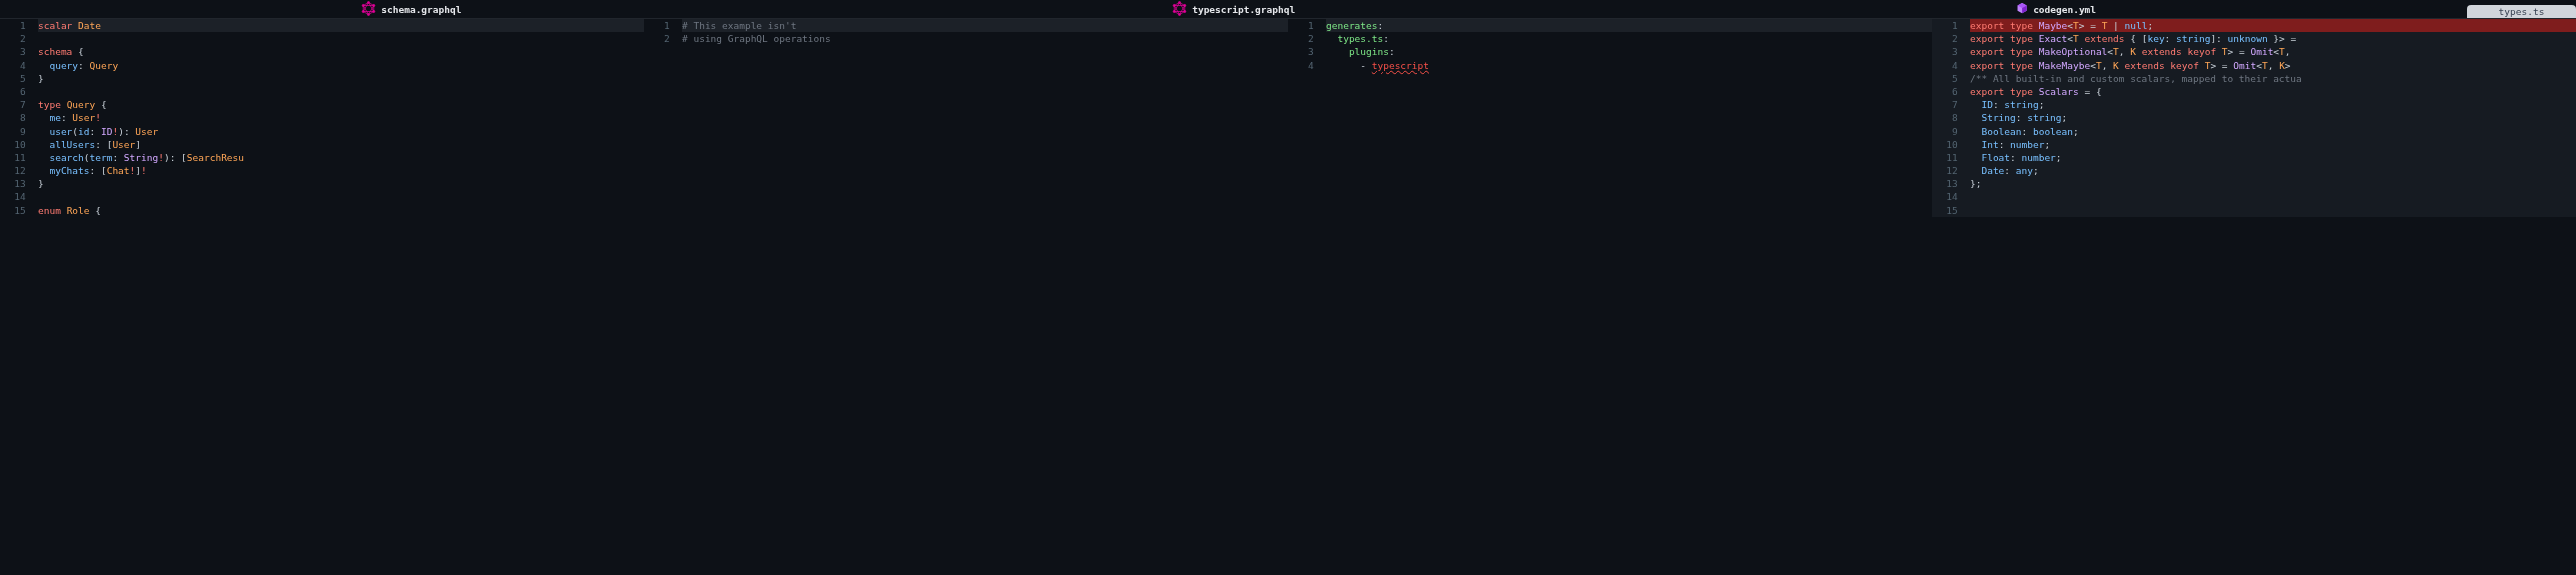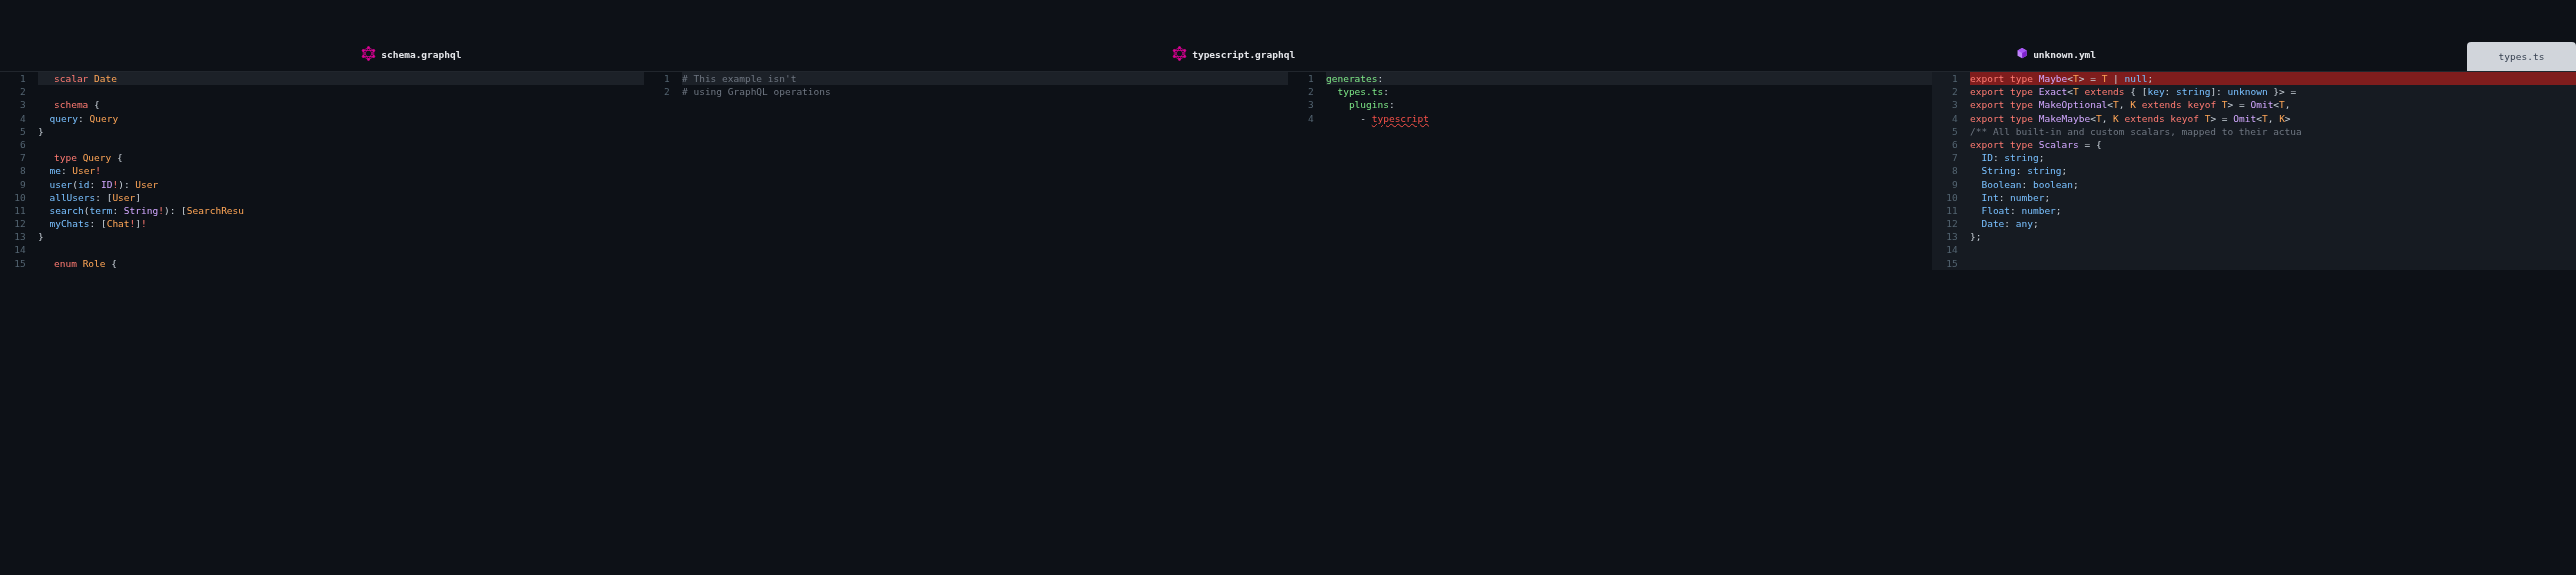--- a/index.html
+++ b/index.html
@@ -5,24 +5,23 @@
 * { margin: 0; padding: 0; box-sizing: border-box; }
 body {
   background: #0d1117;
   font-family: 'Menlo', 'Consolas', monospace;
   font-size: 9.5px;
   color: #c9d1d9;
   overflow: hidden;
 }
 .tabs {
   display: flex;
-  height: 34px;
+  height: 18px;
   background: #0d1117;
   align-items: stretch;
-  margin-top: 37px;
 }
 .tab {
   flex: 1;
   display: flex;
   align-items: center;
   justify-content: center;
   gap: 5.4px;
   cursor: pointer;
   position: relative;
 }
@@ -60,21 +59,21 @@
 .code {
   flex: 1;
   white-space: pre;
   overflow: hidden;
 }
 .code .line { height: 13.2px; line-height: 13.2px; }
 .line.hl { background: #1c2128; }
 .pane.active-pane .line.hl { background: #7f1d1d; }
 
 
-.kw { color: #ff7b72; padding-left: 16px; }        
+.kw { color: #ff7b72; }        
 .type { color: #ffa657; }      
 .field { color: #79c0ff; }     
 .builtin { color: #d2a8ff; }   
 .punct { color: #c9d1d9; }
 .op { color: #ff7b72; }
 .comment { color: #6e7681; margin-top: 32px; }
 .yaml-key { color: #7ee787; }
 .err { color: #f85149; text-decoration: wavy underline #f85149; }
 .ts-kw { color: #ff7b72; }
 .ts-type { color: #ffa657; }
@@ -117,21 +116,21 @@
     <span class="tab-label">typescript.graphql</span>
   </div>
   <div class="tab">
     <span class="yaml-icon">
       <svg viewBox="0 0 24 24">
           <path fill="#c084fc" d="M12 2 L21 7 L21 17 L12 22 L3 17 L3 7 Z"></path>
           <path fill="#a855f7" d="M12 2 L21 7 L12 12 L3 7 Z"></path>
           <path fill="#7e22ce" d="M12 12 L21 7 L21 17 L12 22 Z"></path>
         </svg>
     </span>
-    <span class="tab-label">unknown.yml</span>
+    <span class="tab-label">codegen.yml</span>
   </div>
   <div class="tab active">
     <span class="tab-label">types.ts</span>
   </div>
 </div>
 
 <div class="panes">
   <div class="pane">
     <div class="gutter" id="gutter-schema">
         <div class="ln">1</div>

